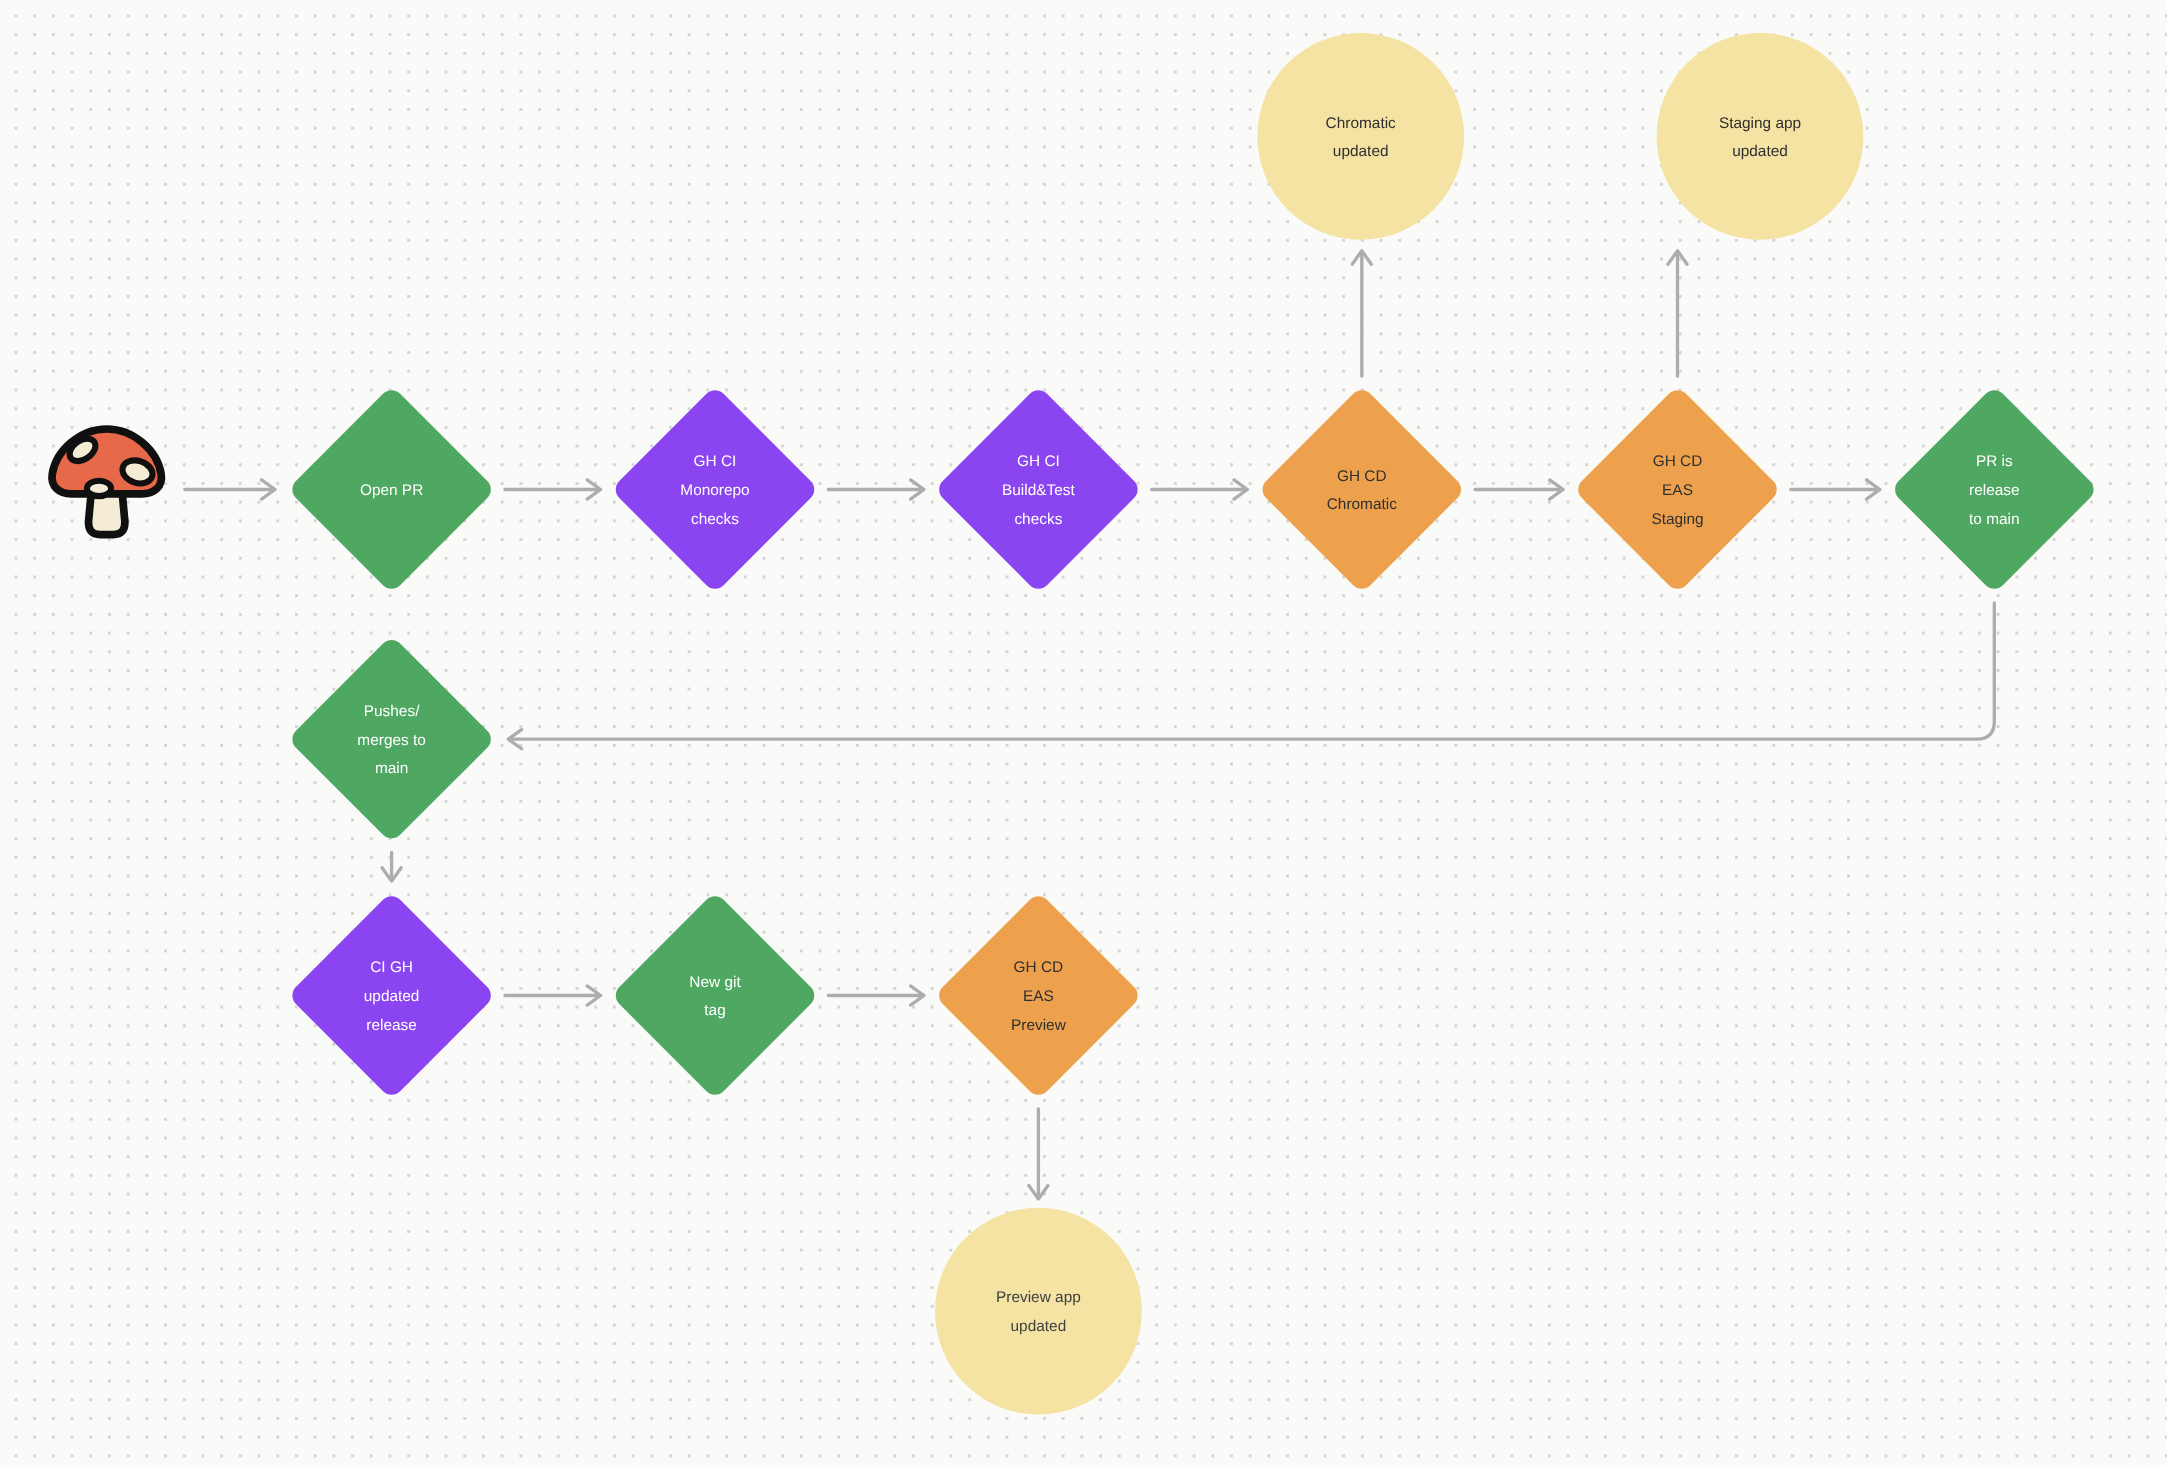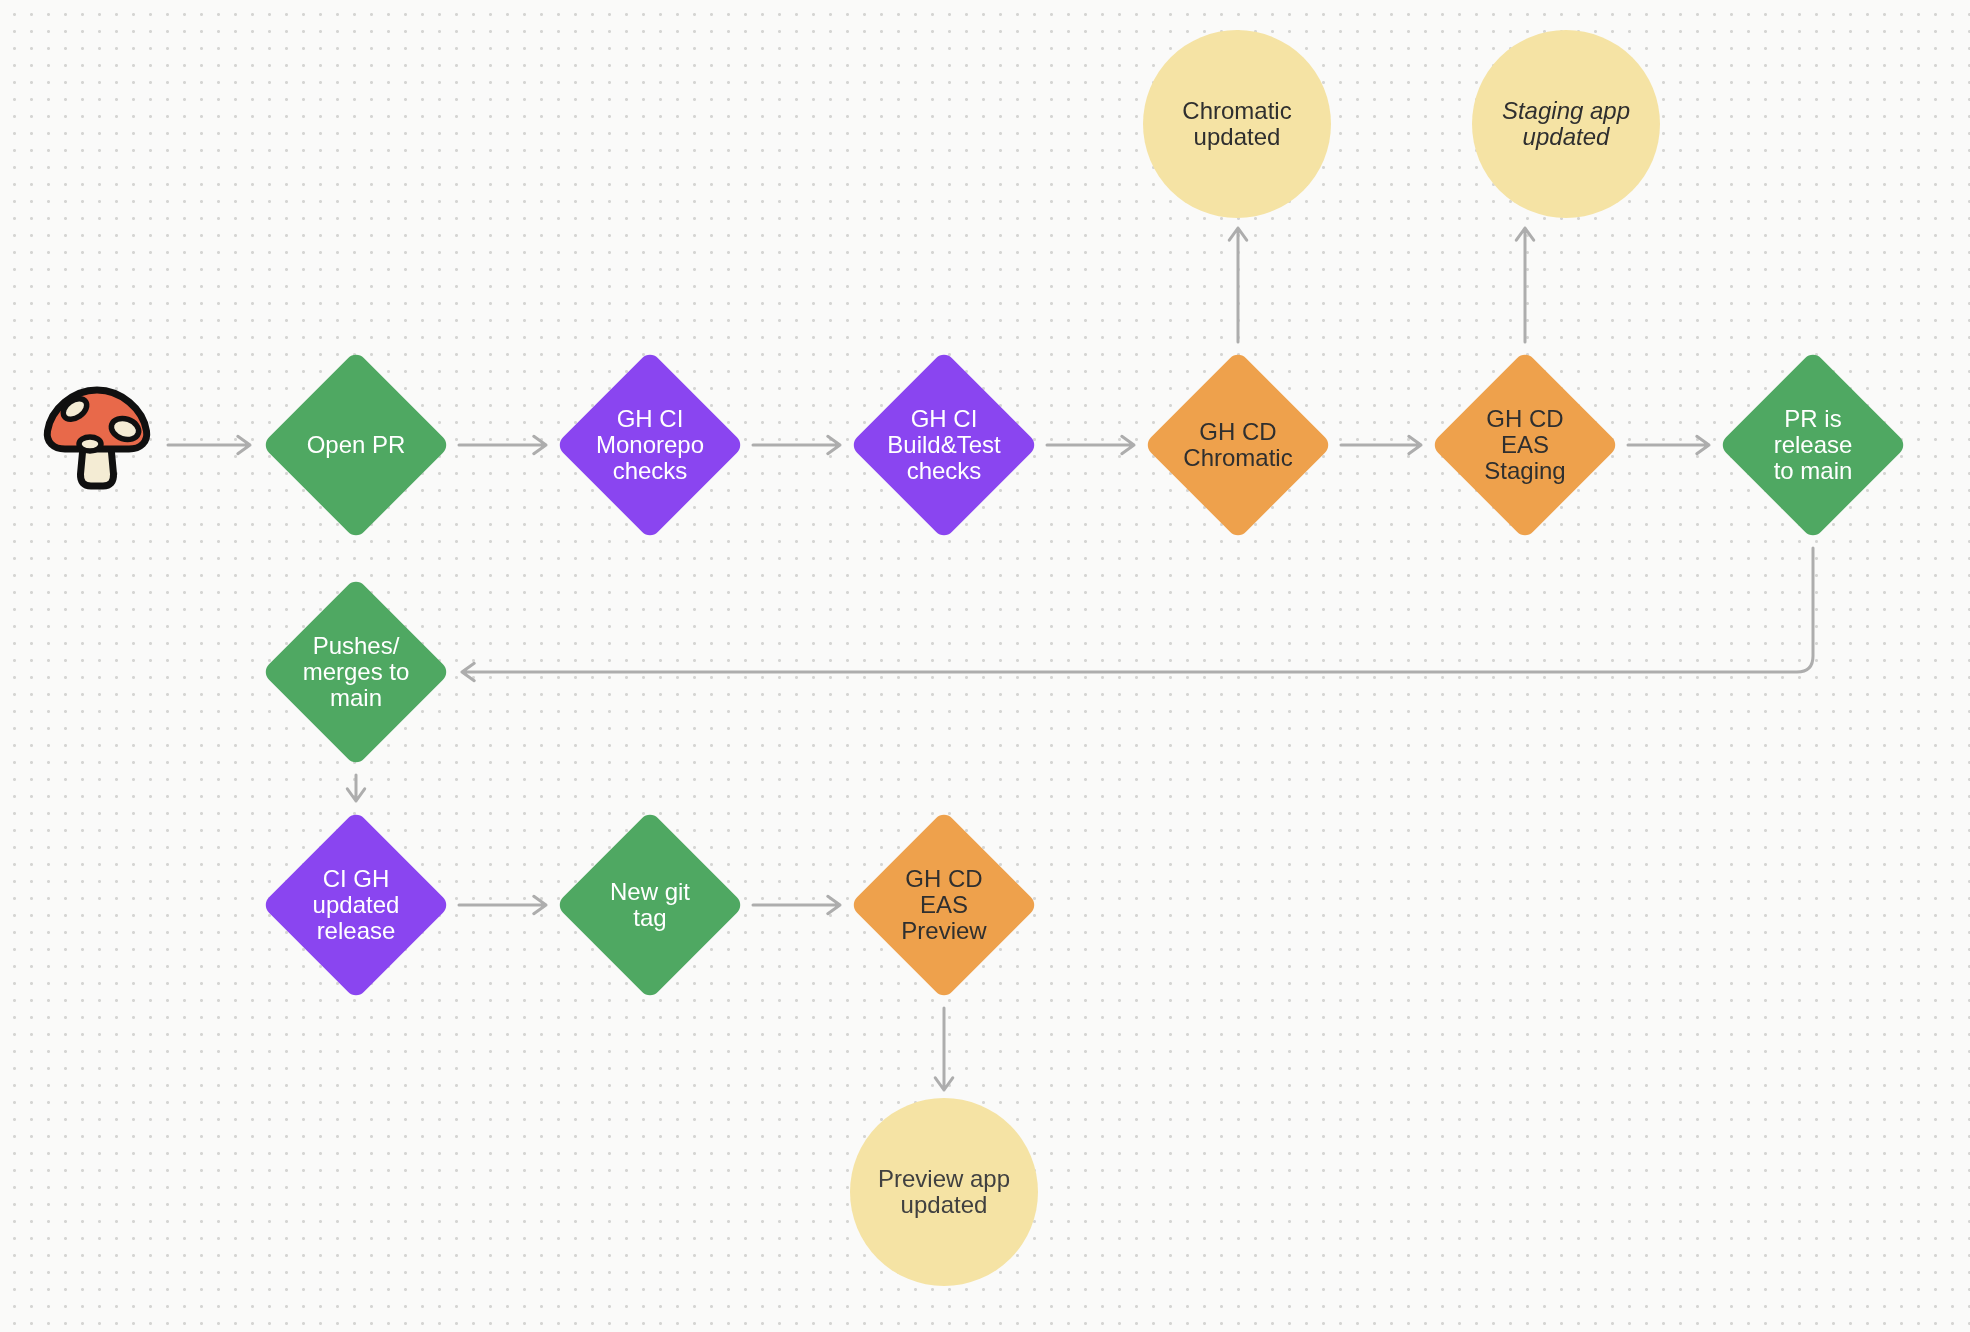--- a/index.html
+++ b/index.html
@@ -19,21 +19,21 @@
     position:absolute;
     left:28px;top:28px;width:134px;height:134px;
     transform:rotate(45deg);
     border-radius:11px;
   }
   .node.circle{border-radius:50%;}
   .node .label{
     position:absolute;inset:0;
     display:flex;align-items:center;justify-content:center;
     text-align:center;
-    font-size:24px;line-height:26px;
+    font-size:14px;line-height:26px;
     white-space:pre-line;
     pointer-events:none;
   }
   .mushroom{position:absolute;left:38px;top:383px;}
 </style>
 </head>
 <body>
 
 <div class="canvas">
 
@@ -92,21 +92,21 @@
       <div class="node diamond" style="left: 1718px; top: 350px; height: 190px; width: 190px;">
         <div class="diamond-bg" style="background: rgb(79, 168, 98);"></div>
         <div class="label" style="color: rgb(255, 255, 255);">PR is
 release
 to main</div>
       </div>
       <div class="node circle" style="left: 1143px; top: 30px; height: 188px; width: 188px; background: rgb(245, 227, 164);">
         <div class="label" style="color: rgb(47, 47, 47);">Chromatic
 updated</div>
       </div>
-      <div class="node circle" style="left: 1472px; top: 30px; height: 188px; width: 188px; background: rgb(245, 227, 164); font-style: italic;">
+      <div class="node circle" style="left: 1506px; top: 30px; height: 188px; width: 188px; background: rgb(245, 227, 164);">
         <div class="label" style="color: rgb(47, 47, 47);">Staging app
 updated</div>
       </div>
       <div class="node diamond" style="left: 261px; top: 577px; height: 190px; width: 190px;">
         <div class="diamond-bg" style="background: rgb(79, 168, 98);"></div>
         <div class="label" style="color: rgb(255, 255, 255);">Pushes/
 merges to
 main</div>
       </div>
       <div class="node diamond" style="left: 261px; top: 810px; height: 190px; width: 190px;">

